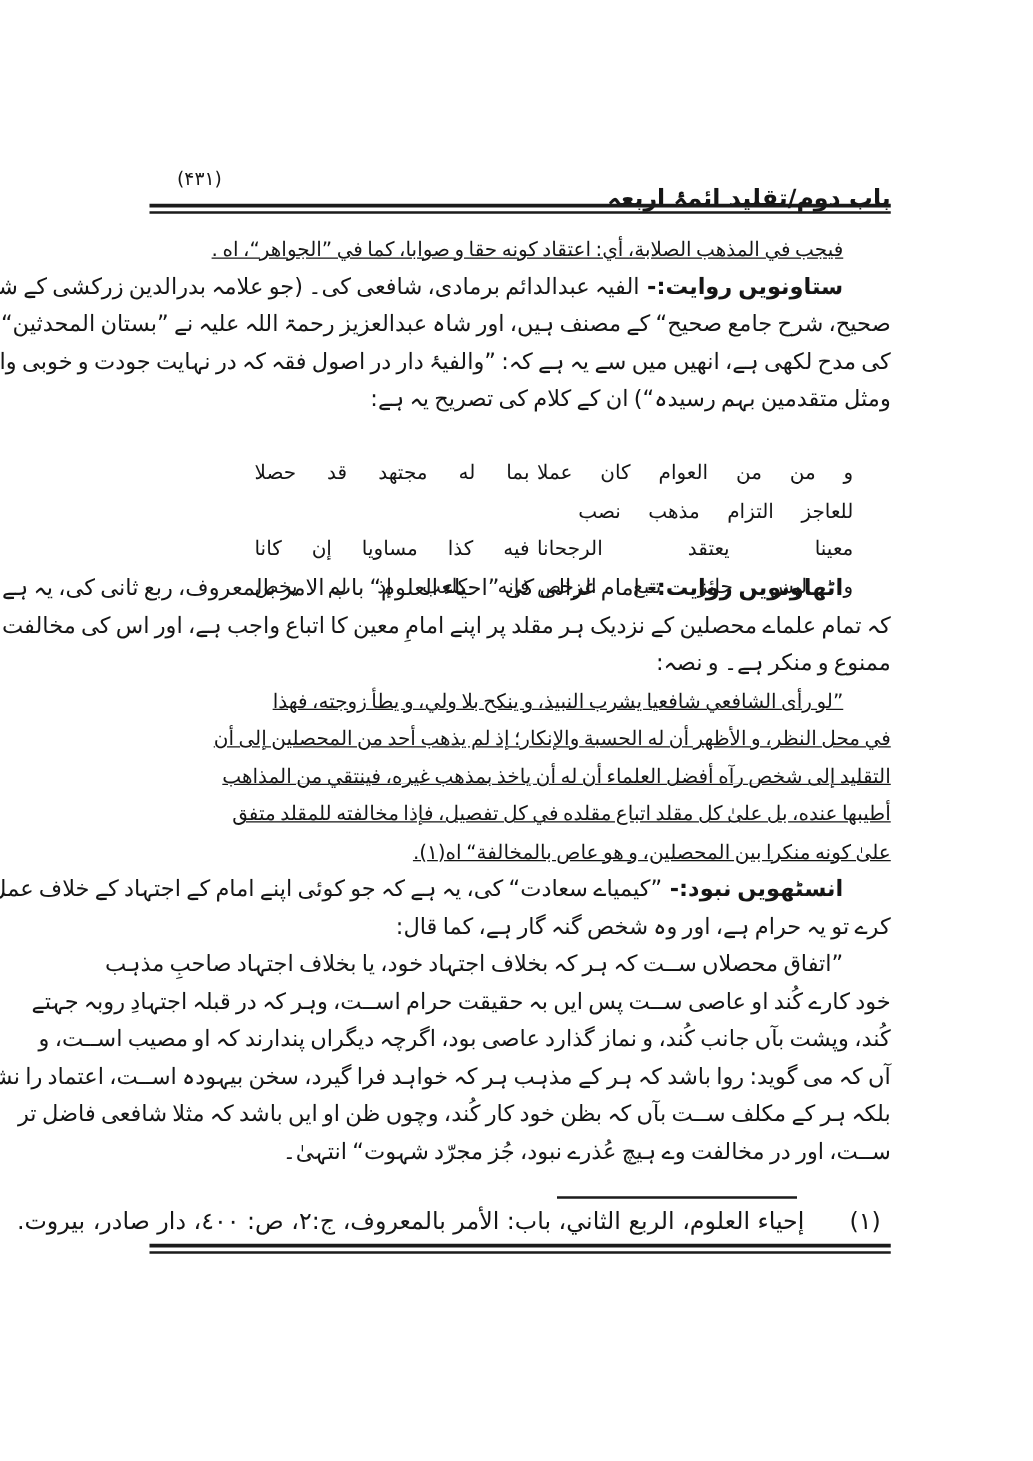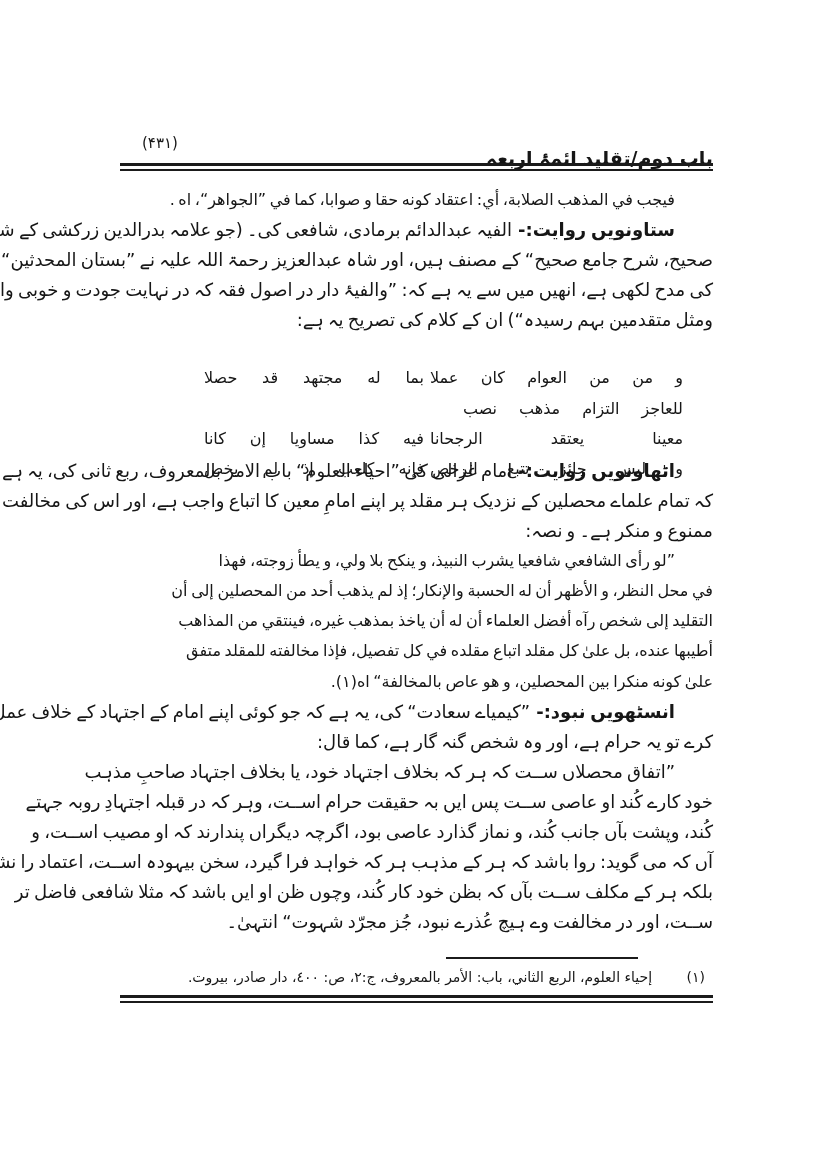--- a/index.html
+++ b/index.html
@@ -10,32 +10,32 @@
   }
   .header{position:absolute;top:127px;left:120px;right:113px;height:36px;}
   .title{position:absolute;right:0;top:20px;font-weight:bold;font-size:19px;white-space:nowrap;}
   .pagenum{position:absolute;left:22px;top:7px;font-size:15px;direction:ltr;}
   .rule{position:absolute;left:120px;right:113px;height:3px;
     border-top:3px solid #1b1b1b;border-bottom:2px solid #1b1b1b;}
   .rule.top{top:163px;}
   .rule.bottom{top:995px;}
   .content{position:absolute;top:185px;left:120px;right:113px;}
   .line{height:30.1px;line-height:30.1px;white-space:nowrap;text-align:right;}
-  .ar{font-size:16px;word-spacing:-1.5px;}
+  .ar{font-size:16px;word-spacing:-1.5px;text-decoration:underline;}
   .ur,.fa{font-size:18px;word-spacing:-1.5px;}
   .ind{padding-right:38px;}
   .lbl{font-weight:bold;padding-left:6px;}
   .verse{display:flex;padding-right:30px;}
   .verse span{font-size:16px;text-align:justify;text-align-last:justify;margin-top:28px;}
   .v-r{width:253px;margin-left:6px;}
   .v-l{width:220px;}
   .foot-sep{position:absolute;top:957px;right:188px;width:192px;height:0;
     border-top:2px solid #1b1b1b;}
   .footnote{position:absolute;top:963px;left:120px;right:113px;height:28px;
-    line-height:28px;font-size:14px;white-space:nowrap;}
+    line-height:28px;font-size:19px;white-space:nowrap;}
   .fn-marker{display:inline-block;margin-right:8px;margin-left:30px;direction:ltr;}
 </style>
 </head>
 <body>
 
 <div class="page">
 
   <div class="header">
     <span class="title">باب دوم/تقلید ائمۂ اربعہ</span>
     <span class="pagenum">(۴۳۱)</span>

